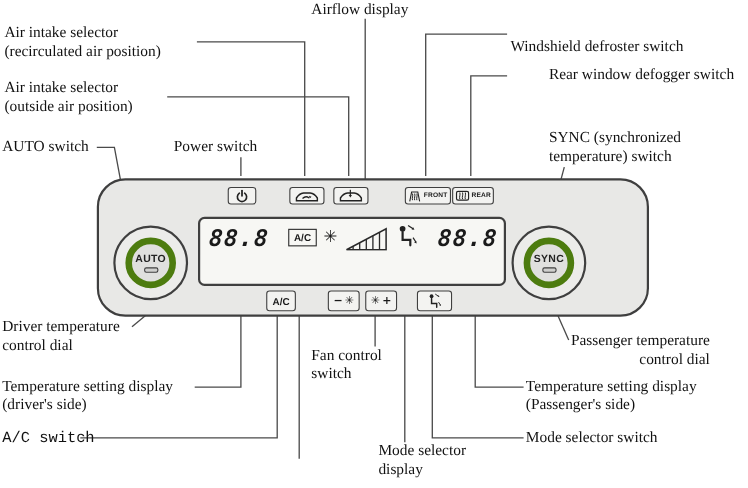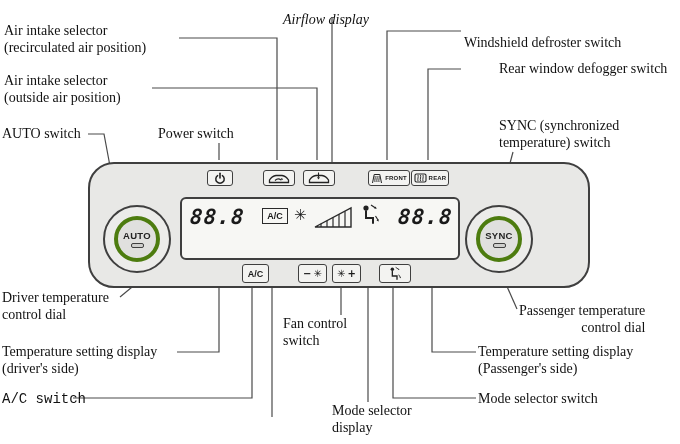--- a/index.html
+++ b/index.html
@@ -18,21 +18,21 @@
            border:2px solid #3f3f3f;border-radius:6px;background:#f7f7f4;}
   .seg{position:absolute;font-family:"DejaVu Sans Mono", monospace;font-weight:700;font-style:italic;
        font-size:21px;letter-spacing:1px;color:#1a1a1a;transform:skewX(-4deg);}
   .ac-ind{position:absolute;left:80px;top:9px;width:26px;height:16px;box-sizing:border-box;
           border:1.5px solid #2a2a2a;background:#f7f7f4;display:flex;align-items:center;justify-content:center;
           font:700 9px "Liberation Sans", sans-serif;color:#1a1a1a;}
   .fanglyph{position:absolute;font-size:15px;line-height:1;color:#1a1a1a;font-family:"DejaVu Sans", sans-serif;}
   .dial{position:absolute;top:41px;width:68px;height:68px;box-sizing:border-box;border-radius:50%;
         border:2.5px solid #3f3f3f;background:#ececea;}
   .dial-inner{position:absolute;left:50%;top:50%;transform:translate(-50%,-50%);width:46px;height:46px;
-        box-sizing:border-box;border-radius:50%;border:4px solid #4d7c0f;background:#e0e0de;
+        box-sizing:border-box;border-radius:50%;border:6px solid #4d7c0f;background:#e0e0de;
         display:flex;flex-direction:column;align-items:center;justify-content:center;gap:2px;}
   .dial-label{font:700 9.5px "Liberation Sans", sans-serif;letter-spacing:.3px;color:#222;}
   .dial-dash{width:13px;height:5px;box-sizing:border-box;border:1px solid #3f3f3f;border-radius:2px;background:#cfcfcd;}
   .btnfont{font:700 9px "Liberation Sans", sans-serif;color:#1a1a1a;}
   .fanbtnfont{font:700 10px "DejaVu Sans", sans-serif;color:#1a1a1a;}
 </style>
 </head>
 <body>
 
 <div class="canvas">
@@ -150,21 +150,21 @@
         <circle cx="8" cy="5" r="2.6" fill="#222"></circle>
         <path d="M8,8 L8,15 L15,15 L15,20" fill="none" stroke="#222" stroke-width="2" stroke-linecap="round"></path>
         <path d="M13,2 L17.5,5" stroke="#222" stroke-width="1.3"></path>
         <path d="M18.8,5.8 l-2.6,-0.2 l1.4,-2 z" fill="#222"></path>
         <path d="M17.5,13 L20,17" stroke="#222" stroke-width="1.3"></path>
         <path d="M20.8,18.4 l-2.3,-1 l1.9,-1.4 z" fill="#222"></path>
       </svg>
     </div>
   </div>
 
-  <div class="callout" style="left:283px;top:12px;font-style:italic;">Airflow display</div>
+  <div class="callout" style="left:283px;top:2px;">Airflow display</div>
   <div class="callout" style="left:4px;top:23px;">Air intake selector
 (recirculated air position)</div>
   <div class="callout" style="left:464px;top:23px;margin-top:12px;">Windshield defroster switch</div>
   <div class="callout" style="left:4px;top:73px;">Air intake selector
 (outside air position)</div>
   <div class="callout" style="left:464px;top:61px;margin-left:35px;">Rear window defogger switch</div>
   <div class="callout" style="left:2px;top:126px;">AUTO switch</div>
   <div class="callout" style="left:158px;top:126px;">Power switch</div>
   <div class="callout" style="left:499px;top:118px;">SYNC (synchronized
 temperature) switch</div>
@@ -172,17 +172,17 @@
 control dial</div>
   <div class="callout" style="left:519px;top:303px;text-align:right;">Passenger temperature
 control dial</div>
   <div class="callout" style="left:2px;top:344px;">Temperature setting display
 (driver's side)</div>
   <div class="callout" style="left:283px;top:316px;">Fan control
 switch</div>
   <div class="callout" style="left:478px;top:344px;">Temperature setting display
 (Passenger's side)</div>
   <div class="callout" style="left:2px;top:391px;font-family:Liberation Mono, monospace;">A/C switch</div>
-  <div class="callout" style="left:332px;top:403px;">Mode selector
+  <div class="callout" style="left:344px;top:403px;">Mode selector
 display</div>
   <div class="callout" style="left:478px;top:391px;">Mode selector switch</div>
 
 </div>
 
 </body></html>

